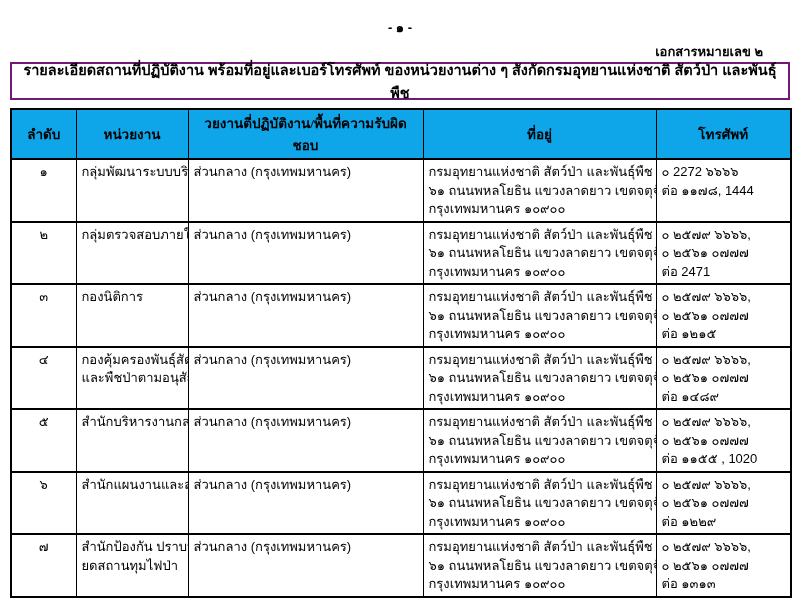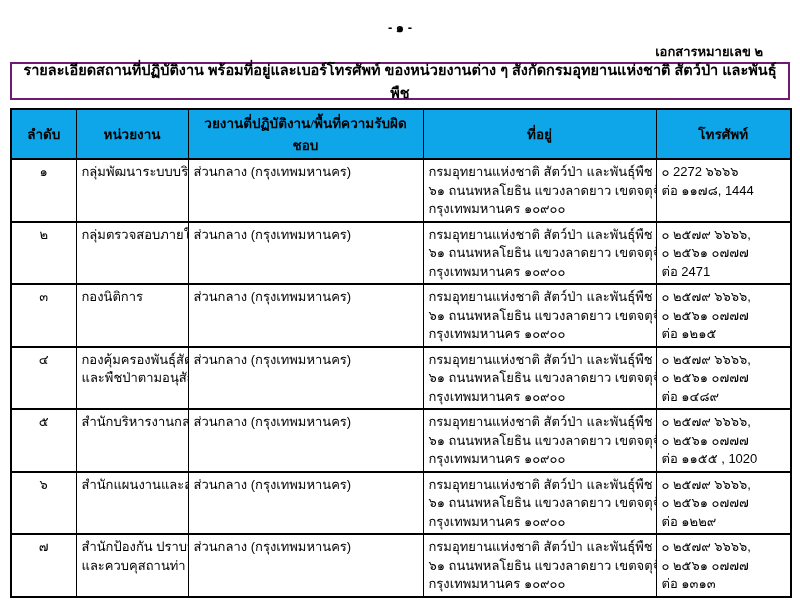--- a/index.html
+++ b/index.html
@@ -237,21 +237,21 @@
           <td class="col-phone">
             <div class="line">๐ ๒๕๗๙ ๖๖๖๖,</div>
             <div class="line">๐ ๒๕๖๑ ๐๗๗๗</div>
             <div class="line">ต่อ ๑๒๒๙</div>
           </td>
         </tr>
         <tr>
           <td class="col-no">๗</td>
           <td class="col-unit">
             <div class="line">สำนักป้องกัน ปราบปราม</div>
-            <div class="line">และควบคุสถานท่า</div>
+            <div class="line">ยดสถานทุมไฟป่า</div>
           </td>
           <td class="col-location">
             <div class="line">ส่วนกลาง (กรุงเทพมหานคร)</div>
           </td>
           <td class="col-address">
             <div class="line">กรมอุทยานแห่งชาติ สัตว์ป่า และพันธุ์พืช</div>
             <div class="line">๖๑  ถนนพหลโยธิน  แขวงลาดยาว  เขตจตุจักร</div>
             <div class="line">กรุงเทพมหานคร  ๑๐๙๐๐</div>
           </td>
           <td class="col-phone">

